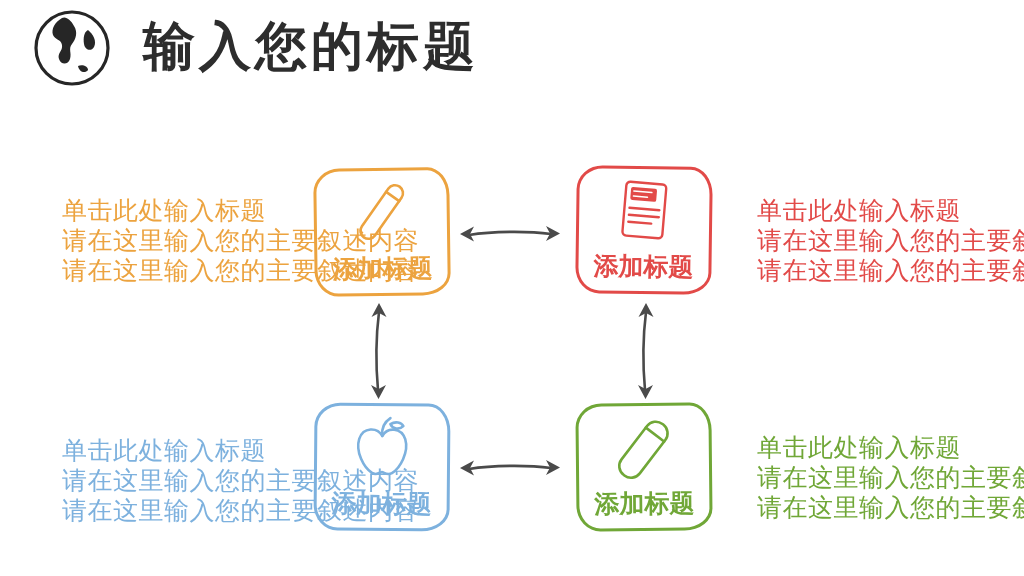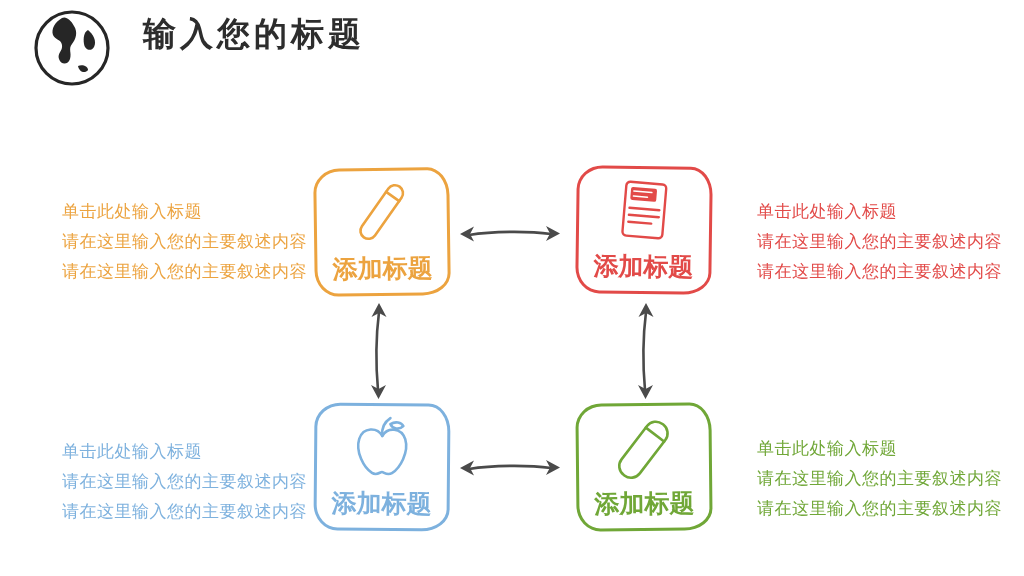--- a/index.html
+++ b/index.html
@@ -7,26 +7,26 @@
   body {
     position:relative; overflow:hidden; background:#ffffff;
     font-family:"DejaVu Sans", sans-serif;
   }
   .slide { position:absolute; inset:0; }
 
   
   .globe { position:absolute; left:30px; top:6px; color:#262626; }
   .title {
     position:absolute; left:143px; top:12px;
-    font-family:"DejaVu Serif", serif; font-size:33px; font-weight:700;
+    font-family:"DejaVu Serif", serif; font-size:52px; font-weight:700;
     letter-spacing:4px; color:#2d2d2d;
   }
 
   
-  .tb { position:absolute; font-size:17px; line-height:30px; white-space:nowrap; letter-spacing:0.5px; z-index:1; }
+  .tb { position:absolute; font-size:25px; line-height:30px; white-space:nowrap; letter-spacing:0.5px; z-index:1; }
   .tb-orange { left:62px;  top:196px; color:#eca33f; }
   .tb-red    { left:757px; top:196px; color:#e24a48; }
   .tb-blue   { left:62px;  top:436px; color:#7db1de; }
   .tb-green  { left:757px; top:433px; color:#70a737; }
 
   
   .shape {
     position:absolute; width:136px; height:128px;
     border:3px solid currentColor; background:transparent;
     border-radius:26px 22px 28px 24px / 24px 28px 22px 26px;

